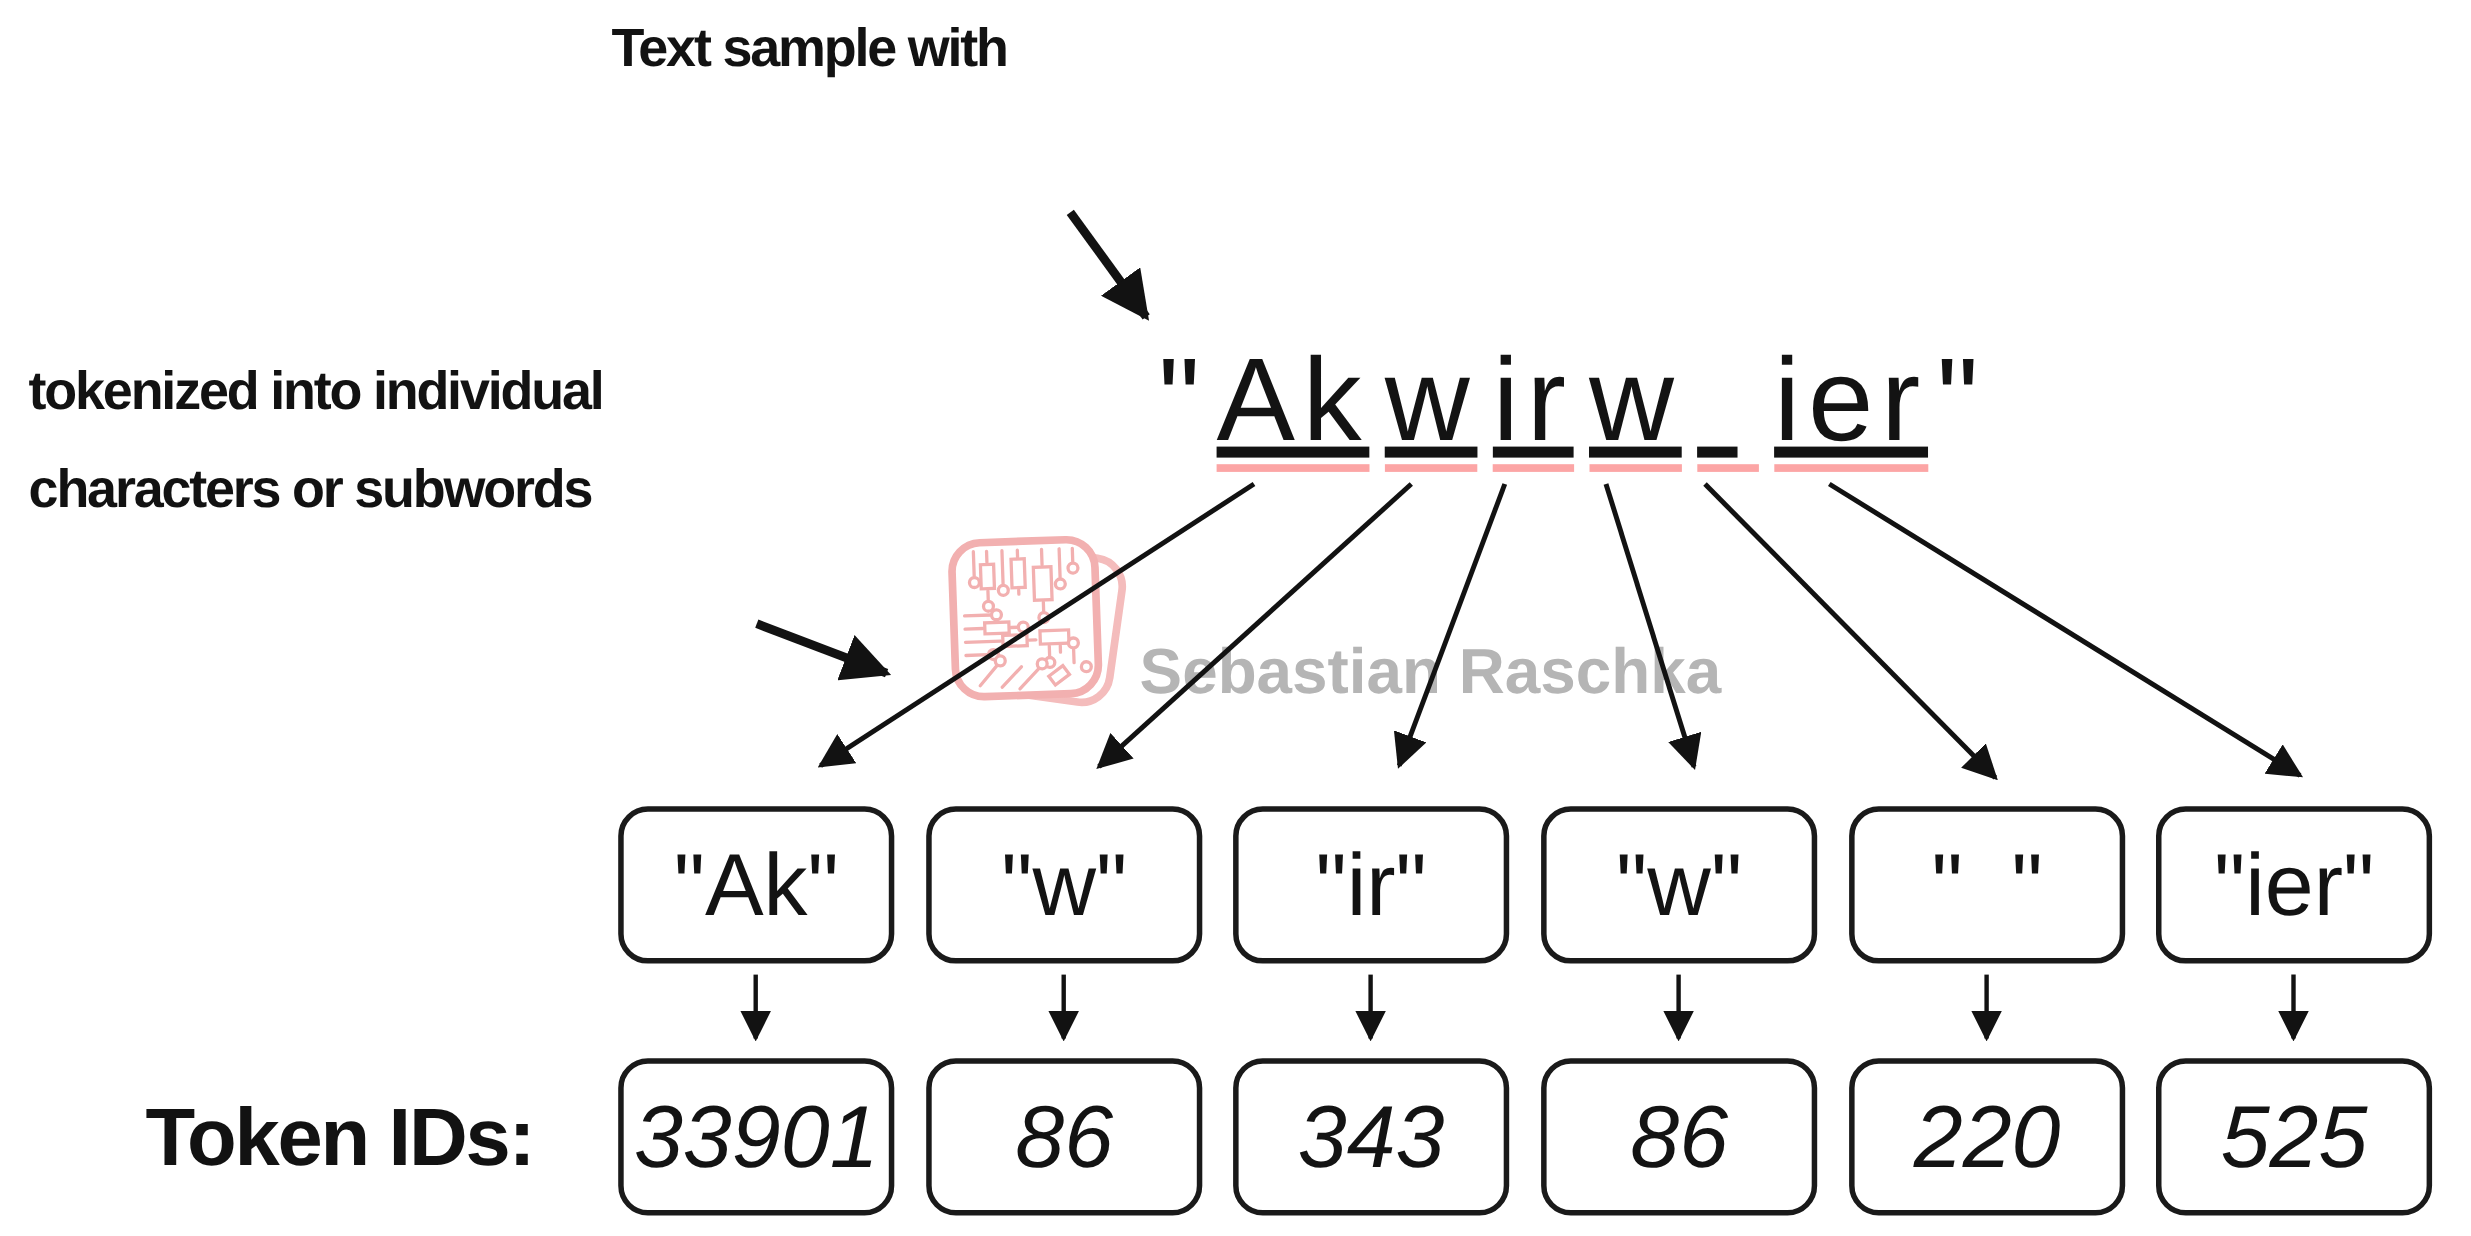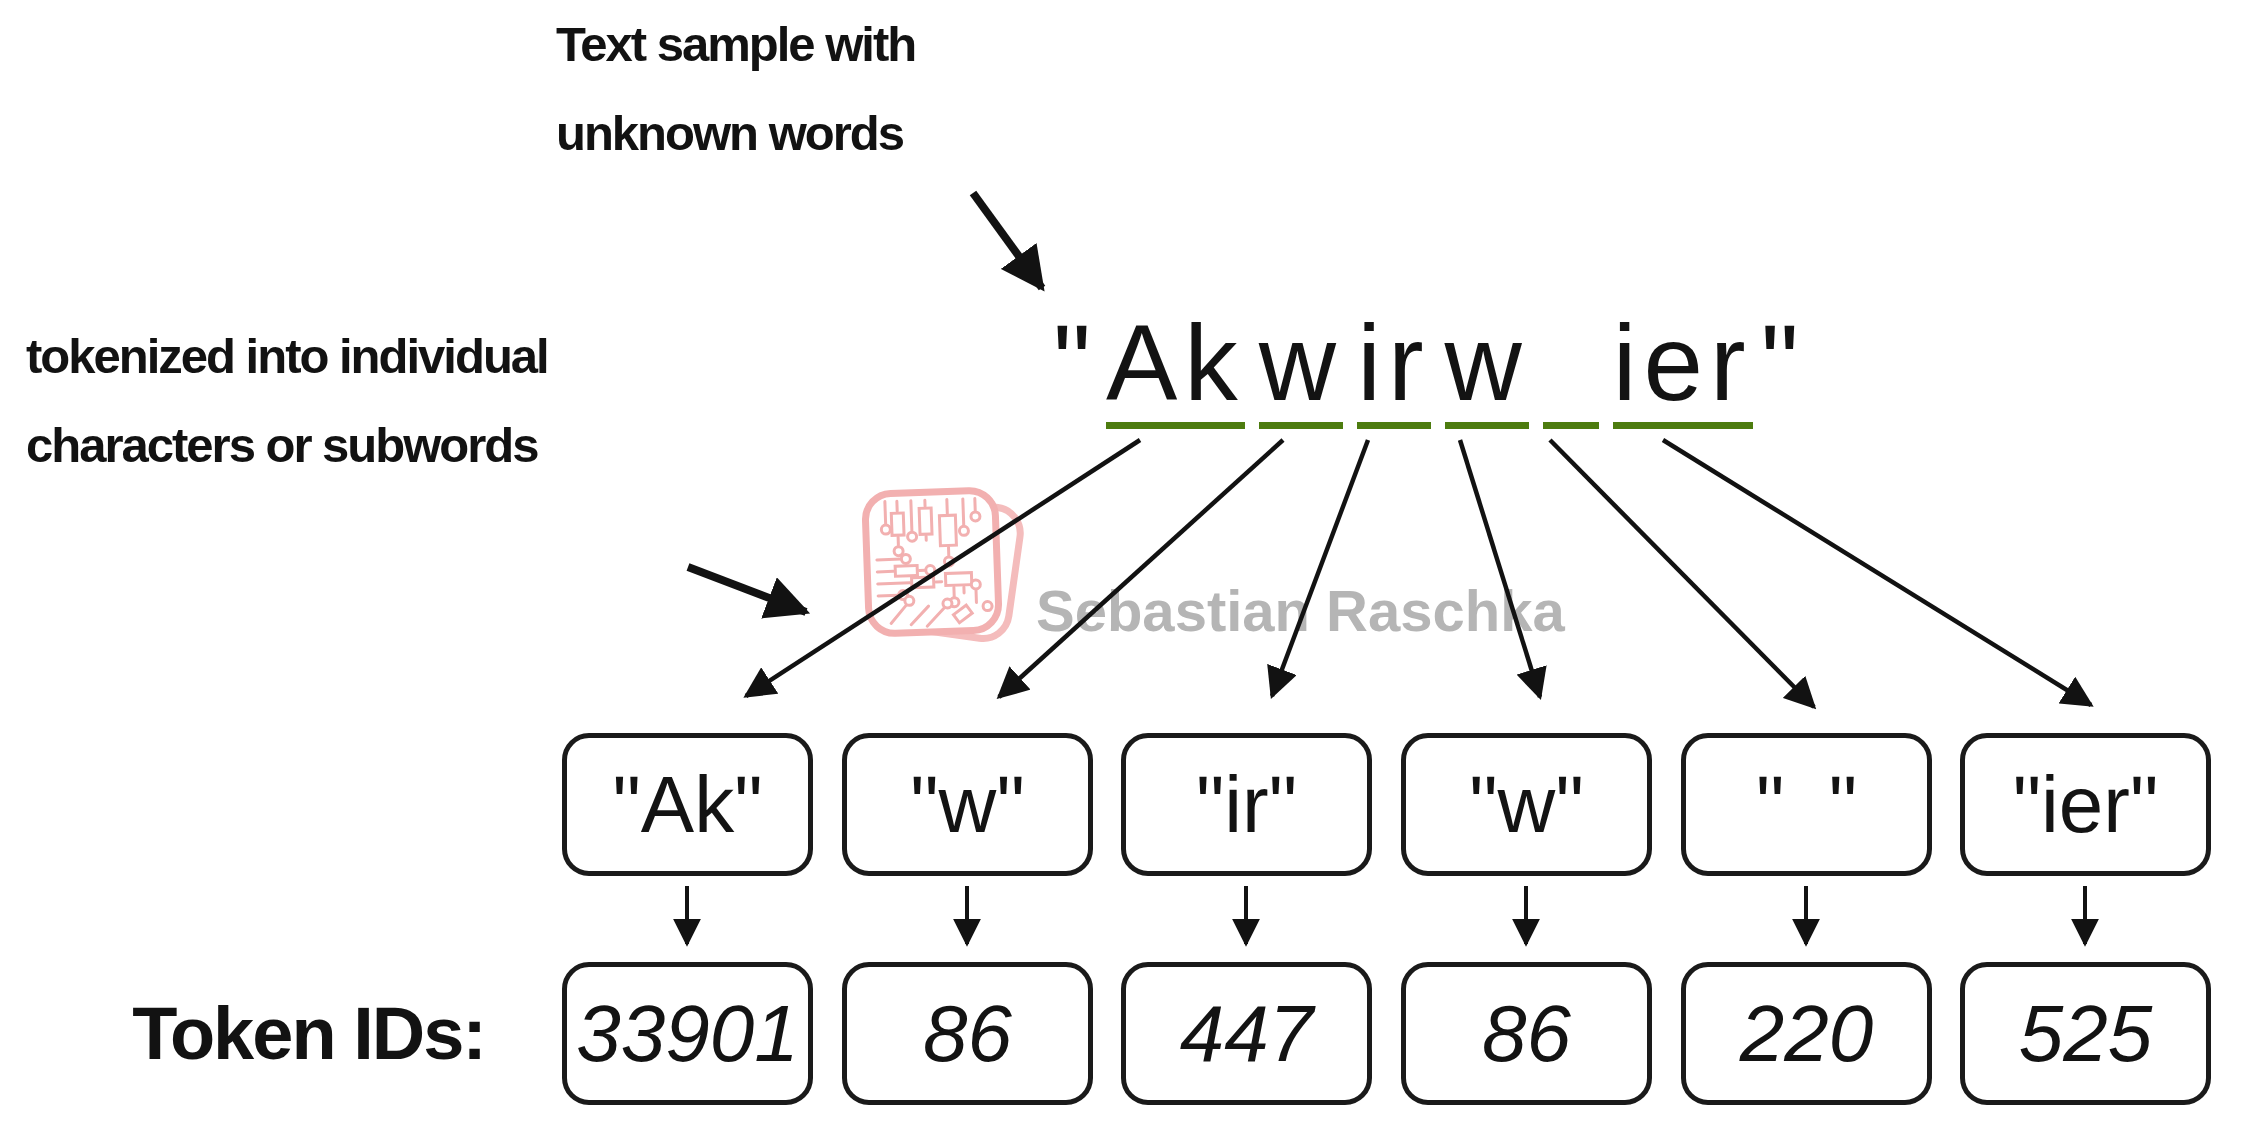--- a/index.html
+++ b/index.html
@@ -12,21 +12,21 @@
     position:absolute;font-weight:700;font-size:49px;line-height:89px;
     letter-spacing:-2px;color:#121212;white-space:nowrap;
   }
   #top-annotation{left:556px;top:0px;}
   #left-annotation{left:26px;top:312px;}
   
   #sample{
     position:absolute;left:1052px;top:305px;font-size:107px;line-height:117px;
     letter-spacing:7px;white-space:nowrap;font-weight:400;color:#131313;z-index:3;
   }
-  #sample .tok{display:inline-block;border-bottom:7px solid #4d7c0f;margin:0 7px;}
+  #sample .tok{display:inline-block;border-bottom:7px solid #fca5a5;margin:0 7px;text-decoration:underline;}
   #sample .quote{display:inline-block;margin:0 1px;}
   #sample .sp{width:56px;}
   #sample .sp::after{content:"\00a0";}
   
   .rowlabel{
     position:absolute;left:0;width:505px;height:143px;display:flex;align-items:center;
     justify-content:flex-end;padding-right:20px;box-sizing:border-box;
     font-weight:700;font-size:74px;letter-spacing:-2px;white-space:nowrap;
   }
   #tokens-label{top:733px;}
@@ -134,37 +134,36 @@
       <line x1="967" y1="886" x2="967" y2="944" marker-end="url(#ah-thin)"></line>
       <line x1="1246" y1="886" x2="1246" y2="944" marker-end="url(#ah-thin)"></line>
       <line x1="1526" y1="886" x2="1526" y2="944" marker-end="url(#ah-thin)"></line>
       <line x1="1806" y1="886" x2="1806" y2="944" marker-end="url(#ah-thin)"></line>
       <line x1="2085" y1="886" x2="2085" y2="944" marker-end="url(#ah-thin)"></line>
     </g>
   </svg>
 
   <div id="top-annotation" class="annotation">
     <div>Text sample with</div>
-    <div>unknown words</div>
   </div>
   <div id="left-annotation" class="annotation">
     <div>tokenized into individual</div>
     <div>characters or subwords</div>
   </div>
 
   <div id="sample"><span class="quote">"</span><span class="tok">Ak</span><span class="tok">w</span><span class="tok">ir</span><span class="tok">w</span><span class="tok sp"> </span><span class="tok">ier</span><span class="quote">"</span></div>
 
   <div class="box trow c0">"Ak"</div>
   <div class="box trow c1">"w"</div>
   <div class="box trow c2">"ir"</div>
   <div class="box trow c3">"w"</div>
   <div class="box trow c4">"&nbsp;&nbsp;"</div>
   <div class="box trow c5">"ier"</div>
 
   <div id="ids-label" class="rowlabel">Token IDs:</div>
   <div class="box irow c0">33901</div>
   <div class="box irow c1">86</div>
-  <div class="box irow c2">447</div>
+  <div class="box irow c2">343</div>
   <div class="box irow c3">86</div>
   <div class="box irow c4">220</div>
   <div class="box irow c5">525</div>
 
 </div>
 
 </body></html>

